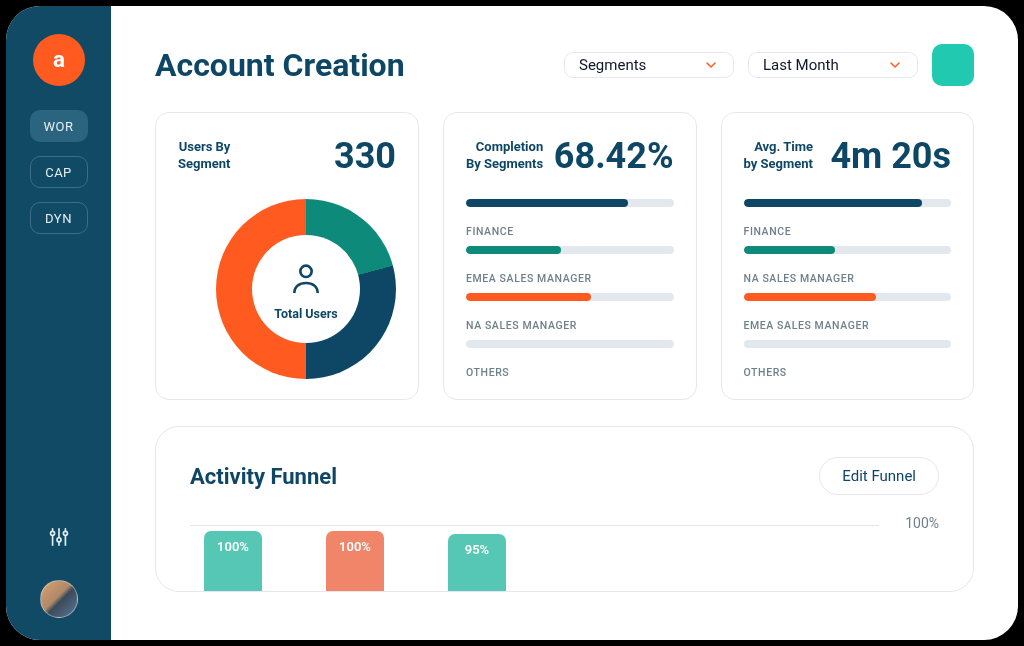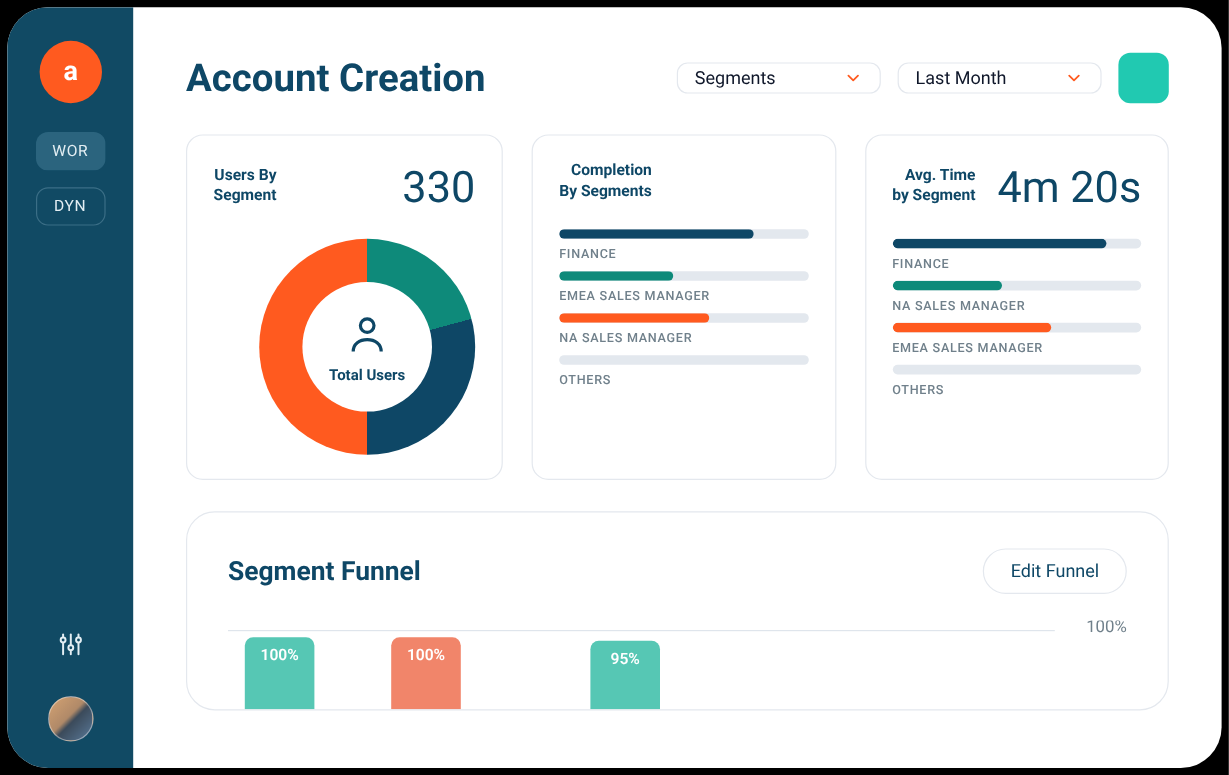--- a/index.html
+++ b/index.html
@@ -122,21 +122,21 @@
   }
   .card-label {
     color: #0e4766;
     font-size: 13px;
     font-weight: 700;
     line-height: 1.3;
   }
   .card-value {
     color: #0e4766;
     font-size: 36px;
-    font-weight: 400;
+    font-weight: 700;
     white-space: nowrap;
   }
 
   
   .donut-wrap { display:flex; justify-content:flex-end; }
   .donut {
     width: 180px; height: 180px;
     border-radius: 50%;
     position: relative;
     background: conic-gradient(
@@ -159,21 +159,21 @@
     z-index: 1;
     gap: 8px;
   }
   .donut-center svg { color: #0e4766; }
   .donut-center span {
     color: #0e4766; font-size: 12.5px; font-weight: 700;
   }
 
   
   .bars { display: flex; flex-direction: column; gap: 8px; }
-  .bar-item { display: flex; flex-direction: column; gap: 6px; }
+  .bar-item { display: flex; flex-direction: column; gap: 18px; }
   .bar-track {
     height: 8px; width: 100%;
     background: #e3e8ee;
     border-radius: 4px;
     overflow: hidden;
   }
   .bar-fill { height: 100%; border-radius: 4px; }
   .bar-label {
     color: #70808b;
     font-size: 10.5px;
@@ -249,20 +249,23 @@
 
   <aside class="sidebar">
     <div class="logo">
       <svg viewBox="0 0 32 32">
         <circle cx="16" cy="16" r="16" fill="none"></circle>
         <text x="16" y="23" text-anchor="middle" font-size="24" font-weight="700" fill="#fff" font-family="Arial">a</text>
       </svg>
     </div>
     <div class="nav-item active">
       <span>WOR</span>
+    </div>
+    <div class="nav-item">
+      <span>CAP</span>
     </div>
     <div class="nav-item">
       <span>DYN</span>
     </div>
     <div class="sidebar-spacer"></div>
     <div class="settings-icon">
       <svg width="22" height="22" viewBox="0 0 24 24" fill="none" stroke="currentColor" stroke-width="1.8" stroke-linecap="round">
         <line x1="5" y1="3" x2="5" y2="21"></line>
           <circle cx="5" cy="8" r="2.2" fill="#114a64"></circle>
         <line x1="12" y1="3" x2="12" y2="21"></line>
@@ -311,20 +314,21 @@
               <span>Total Users</span>
             </div>
           </div>
         </div>
       </div>
 
       <div class="card">
         <div class="card-head">
           <div class="card-label" style="white-space:pre-line;">Completion
 By Segments</div>
+          <div class="card-value">68.42%</div>
         </div>
         <div class="bars" id="completion-bars">
             <div class="bar-item">
               <div class="bar-track">
                 <div class="bar-fill" style="width: 78%; background: rgb(14, 71, 102);"></div>
               </div>
               <div class="bar-label">FINANCE</div>
             </div>
             <div class="bar-item">
               <div class="bar-track">
@@ -378,28 +382,28 @@
               </div>
               <div class="bar-label">OTHERS</div>
             </div>
           </div>
       </div>
 
     </div>
 
     <div class="funnel-card">
       <div class="funnel-head">
-        <div class="funnel-title">Segment Funnel</div>
+        <div class="funnel-title">Activity Funnel</div>
         <button class="edit-funnel-btn">Edit Funnel</button>
       </div>
       <div class="funnel-chart">
         <div class="axis-line"></div>
         <div class="axis-label">100%</div>
         <div class="fbars" id="funnel-bars">
             <div class="fbar" style="height: 60px; background: rgb(86, 199, 180);">100%</div>
             <div class="fbar" style="height: 60px; background: rgb(241, 133, 106);">100%</div>
-            <div class="fbar" style="height: 57px; background: rgb(86, 199, 180); margin-left: 44px;">95%</div>
+            <div class="fbar" style="height: 57px; background: rgb(86, 199, 180);">95%</div>
           </div>
       </div>
     </div>
 
   </main>
 </div>
 
 </body></html>

